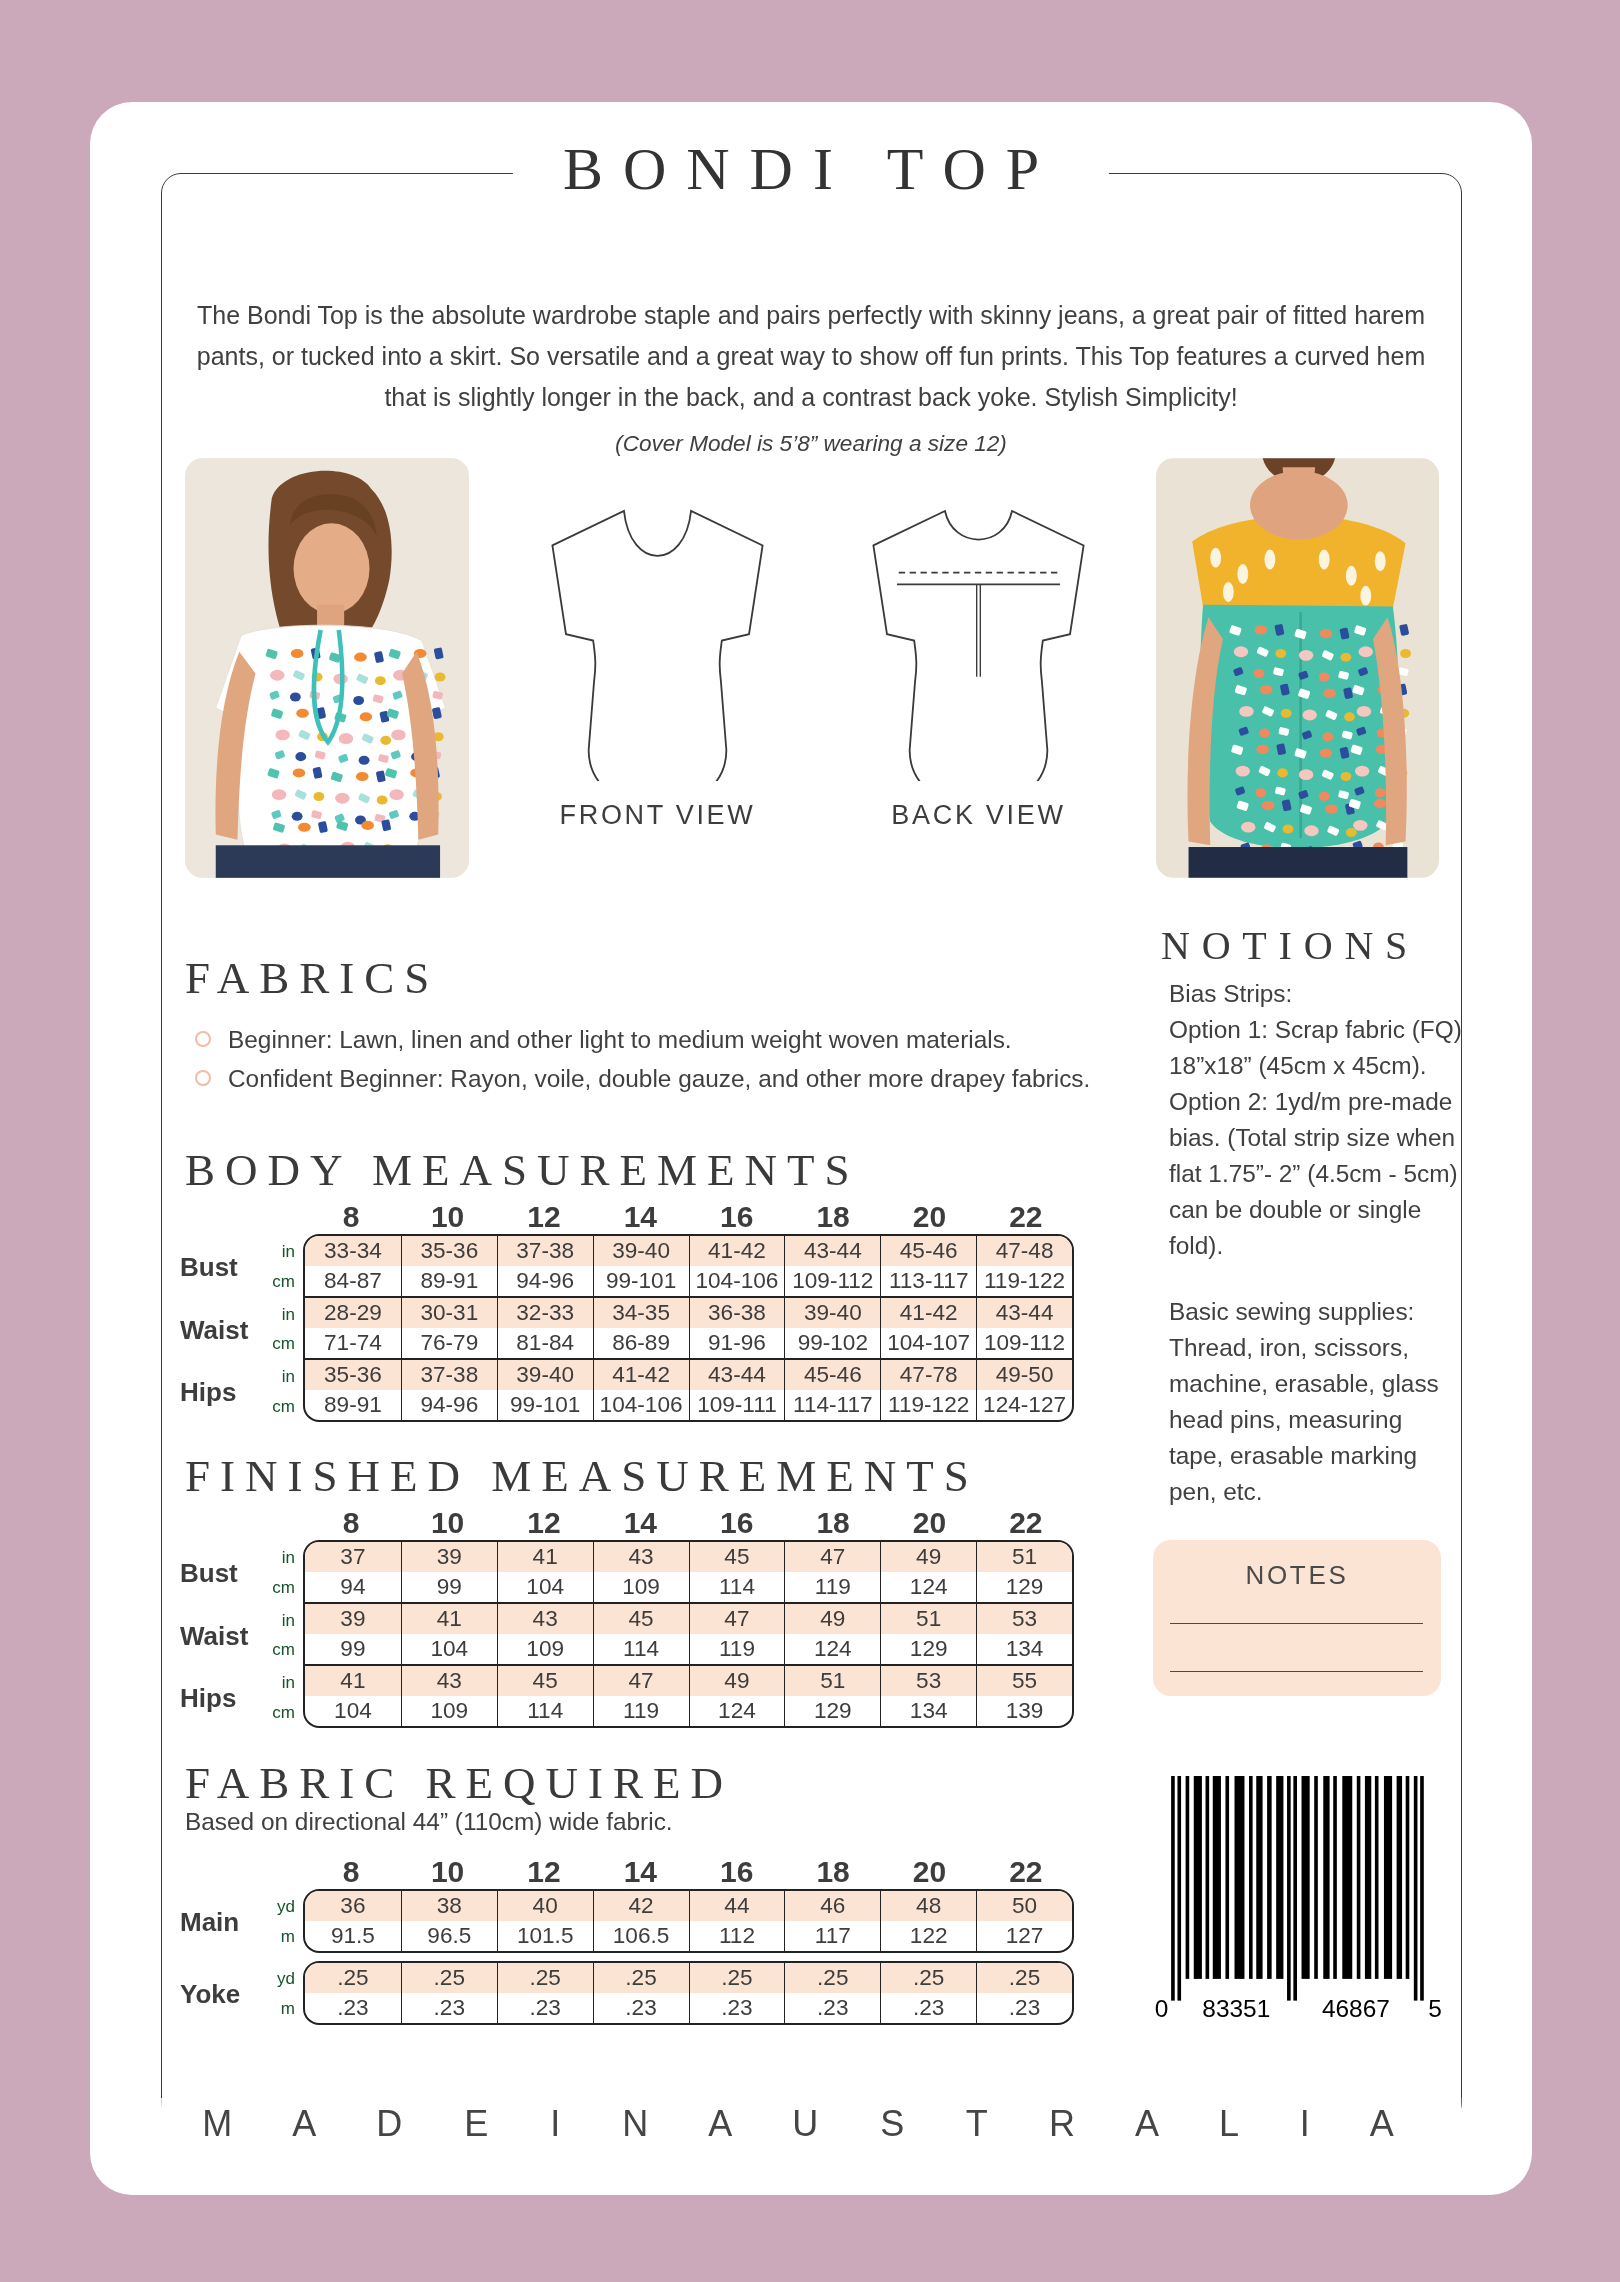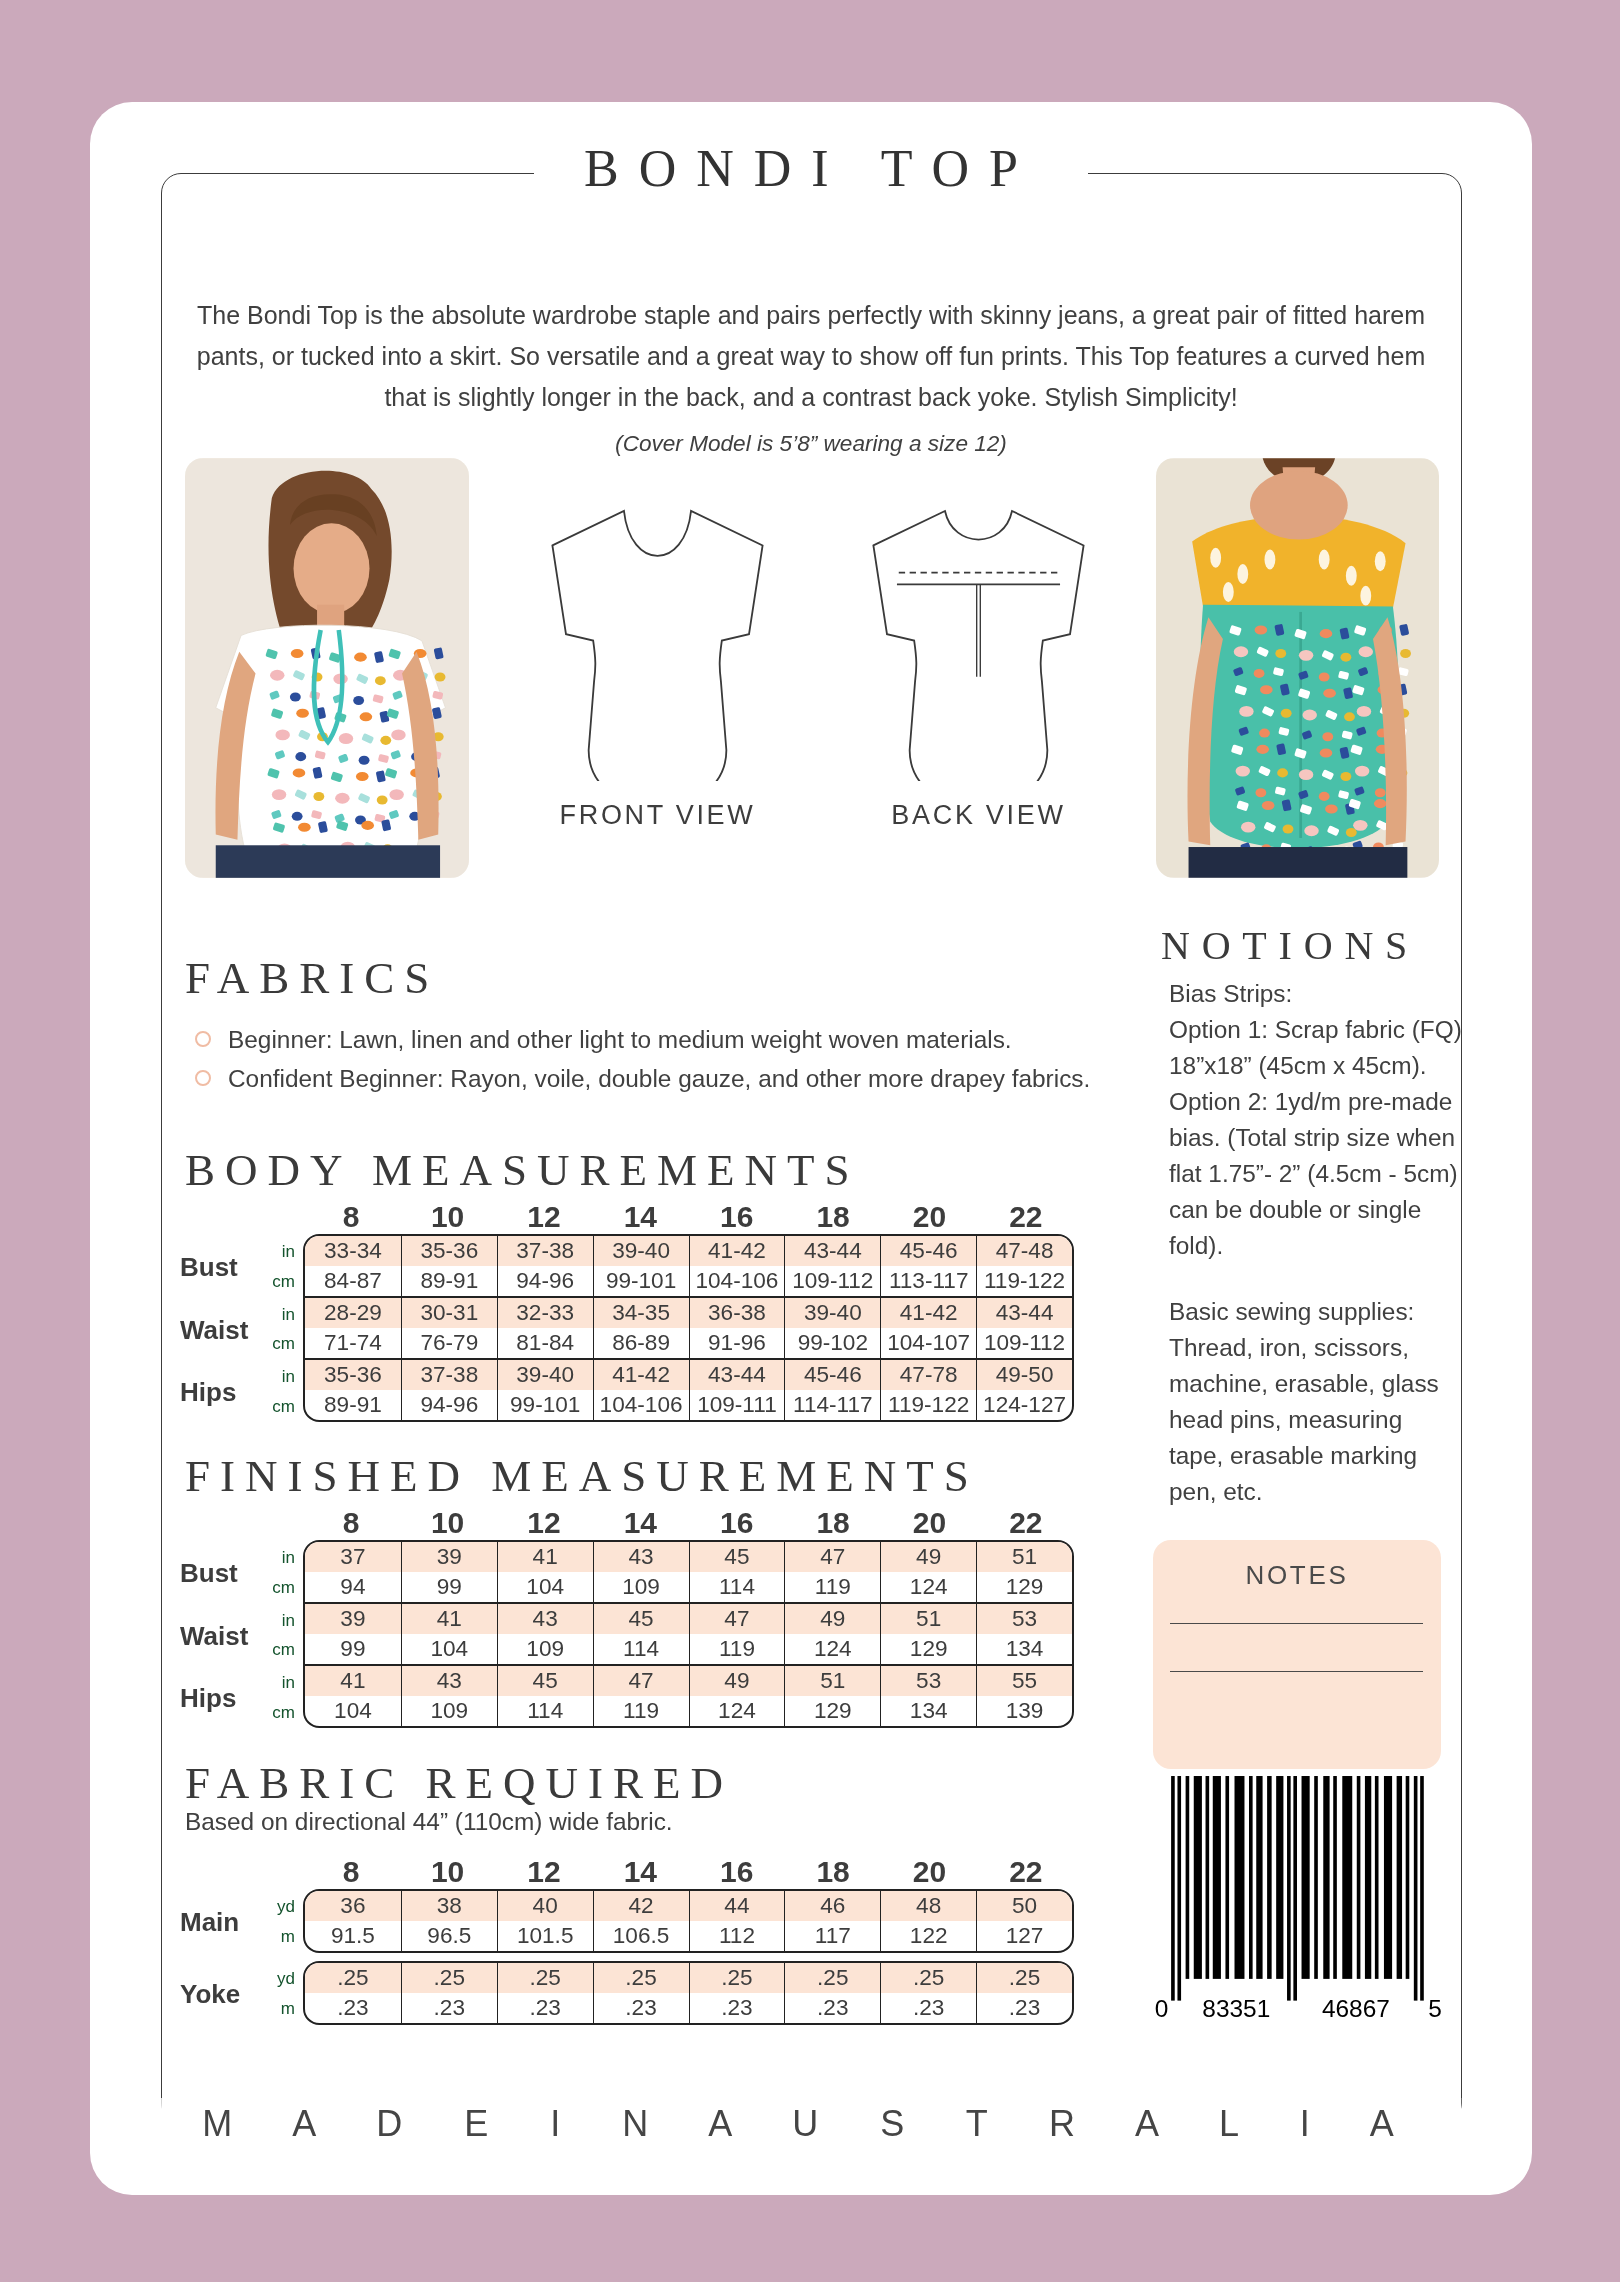--- a/index.html
+++ b/index.html
@@ -20,21 +20,21 @@
     position:absolute;left:71px;top:71px;
     width:1301px;height:1950px;
     border:1.8px solid #3c3c3c;border-radius:20px;
     box-sizing:border-box;
   }
   .doc-title{
     position:absolute;left:50%;transform:translateX(-50%);
     top:36px;height:62px;line-height:62px;
     background:#fff;padding:0 50px;z-index:2;
     font-family:"Liberation Serif", serif;
-    font-size:52px;letter-spacing:20px;white-space:nowrap;
+    font-size:60px;letter-spacing:20px;white-space:nowrap;
     color:#333;
   }
   .desc{
     position:absolute;left:50%;transform:translateX(-50%);
     top:168px;width:1248px;
     font-size:25px;line-height:41px;text-align:center;color:#404040;
   }
   .cover-note{
     position:absolute;left:50%;transform:translateX(-50%);
     top:306px;font-size:22.6px;font-style:italic;text-align:center;color:#404040;
@@ -112,21 +112,21 @@
     font-family:"Liberation Serif", serif;font-weight:400;
     font-size:40px;letter-spacing:11.8px;color:#3a3a3a;
   }
   .notions-p{
     position:absolute;left:1063px;width:294px;margin:16px;
     font-size:24.4px;line-height:36px;color:#404040;white-space:pre-line;
   }
   #notionsBias{top:858px;}
   #notionsSupplies{top:1176px;}
   .notes-box{
-    position:absolute;left:1063px;top:1438px;width:288px;height:229px;
+    position:absolute;left:1063px;top:1438px;width:288px;height:156px;
     background:#fce4d5;border-radius:18px;
   }
   .notes-label{
     position:absolute;left:0;right:0;top:20px;text-align:center;
     font-size:26px;letter-spacing:2.7px;color:#4a4a4a;
   }
   .notes-line{
     position:absolute;left:17px;width:253px;height:0;
     border-top:1.8px solid #4a4a4a;
   }

